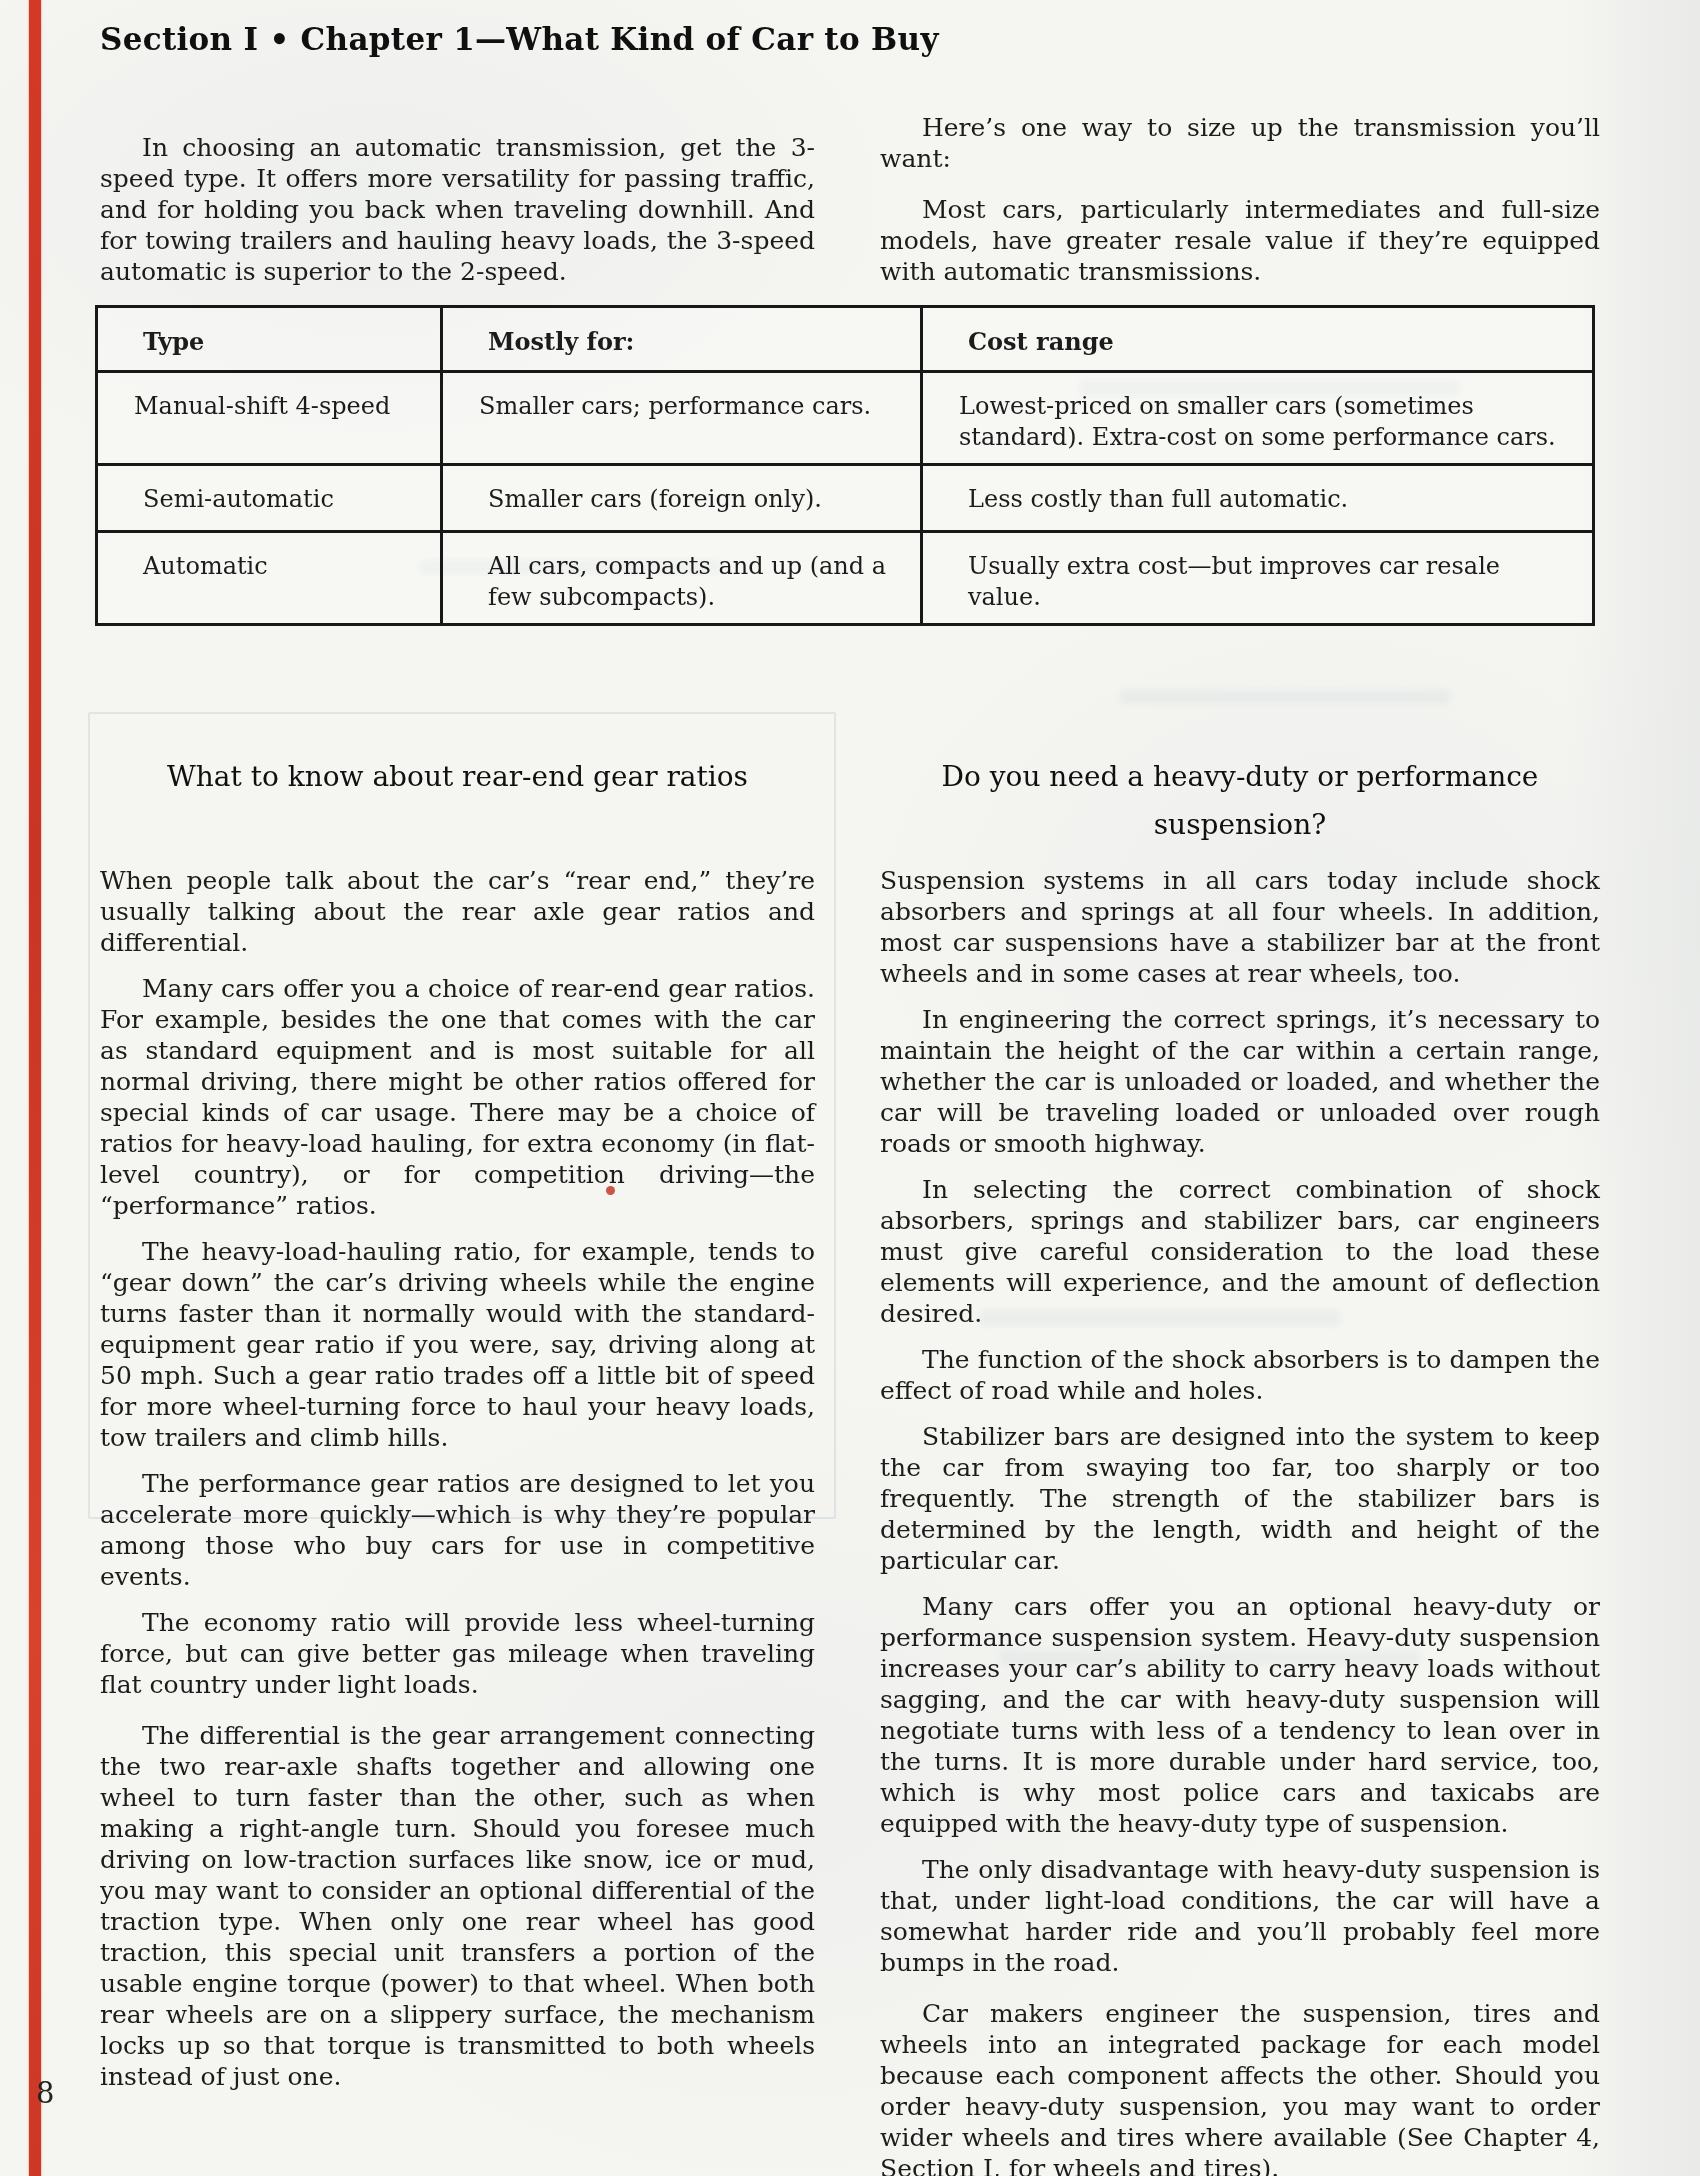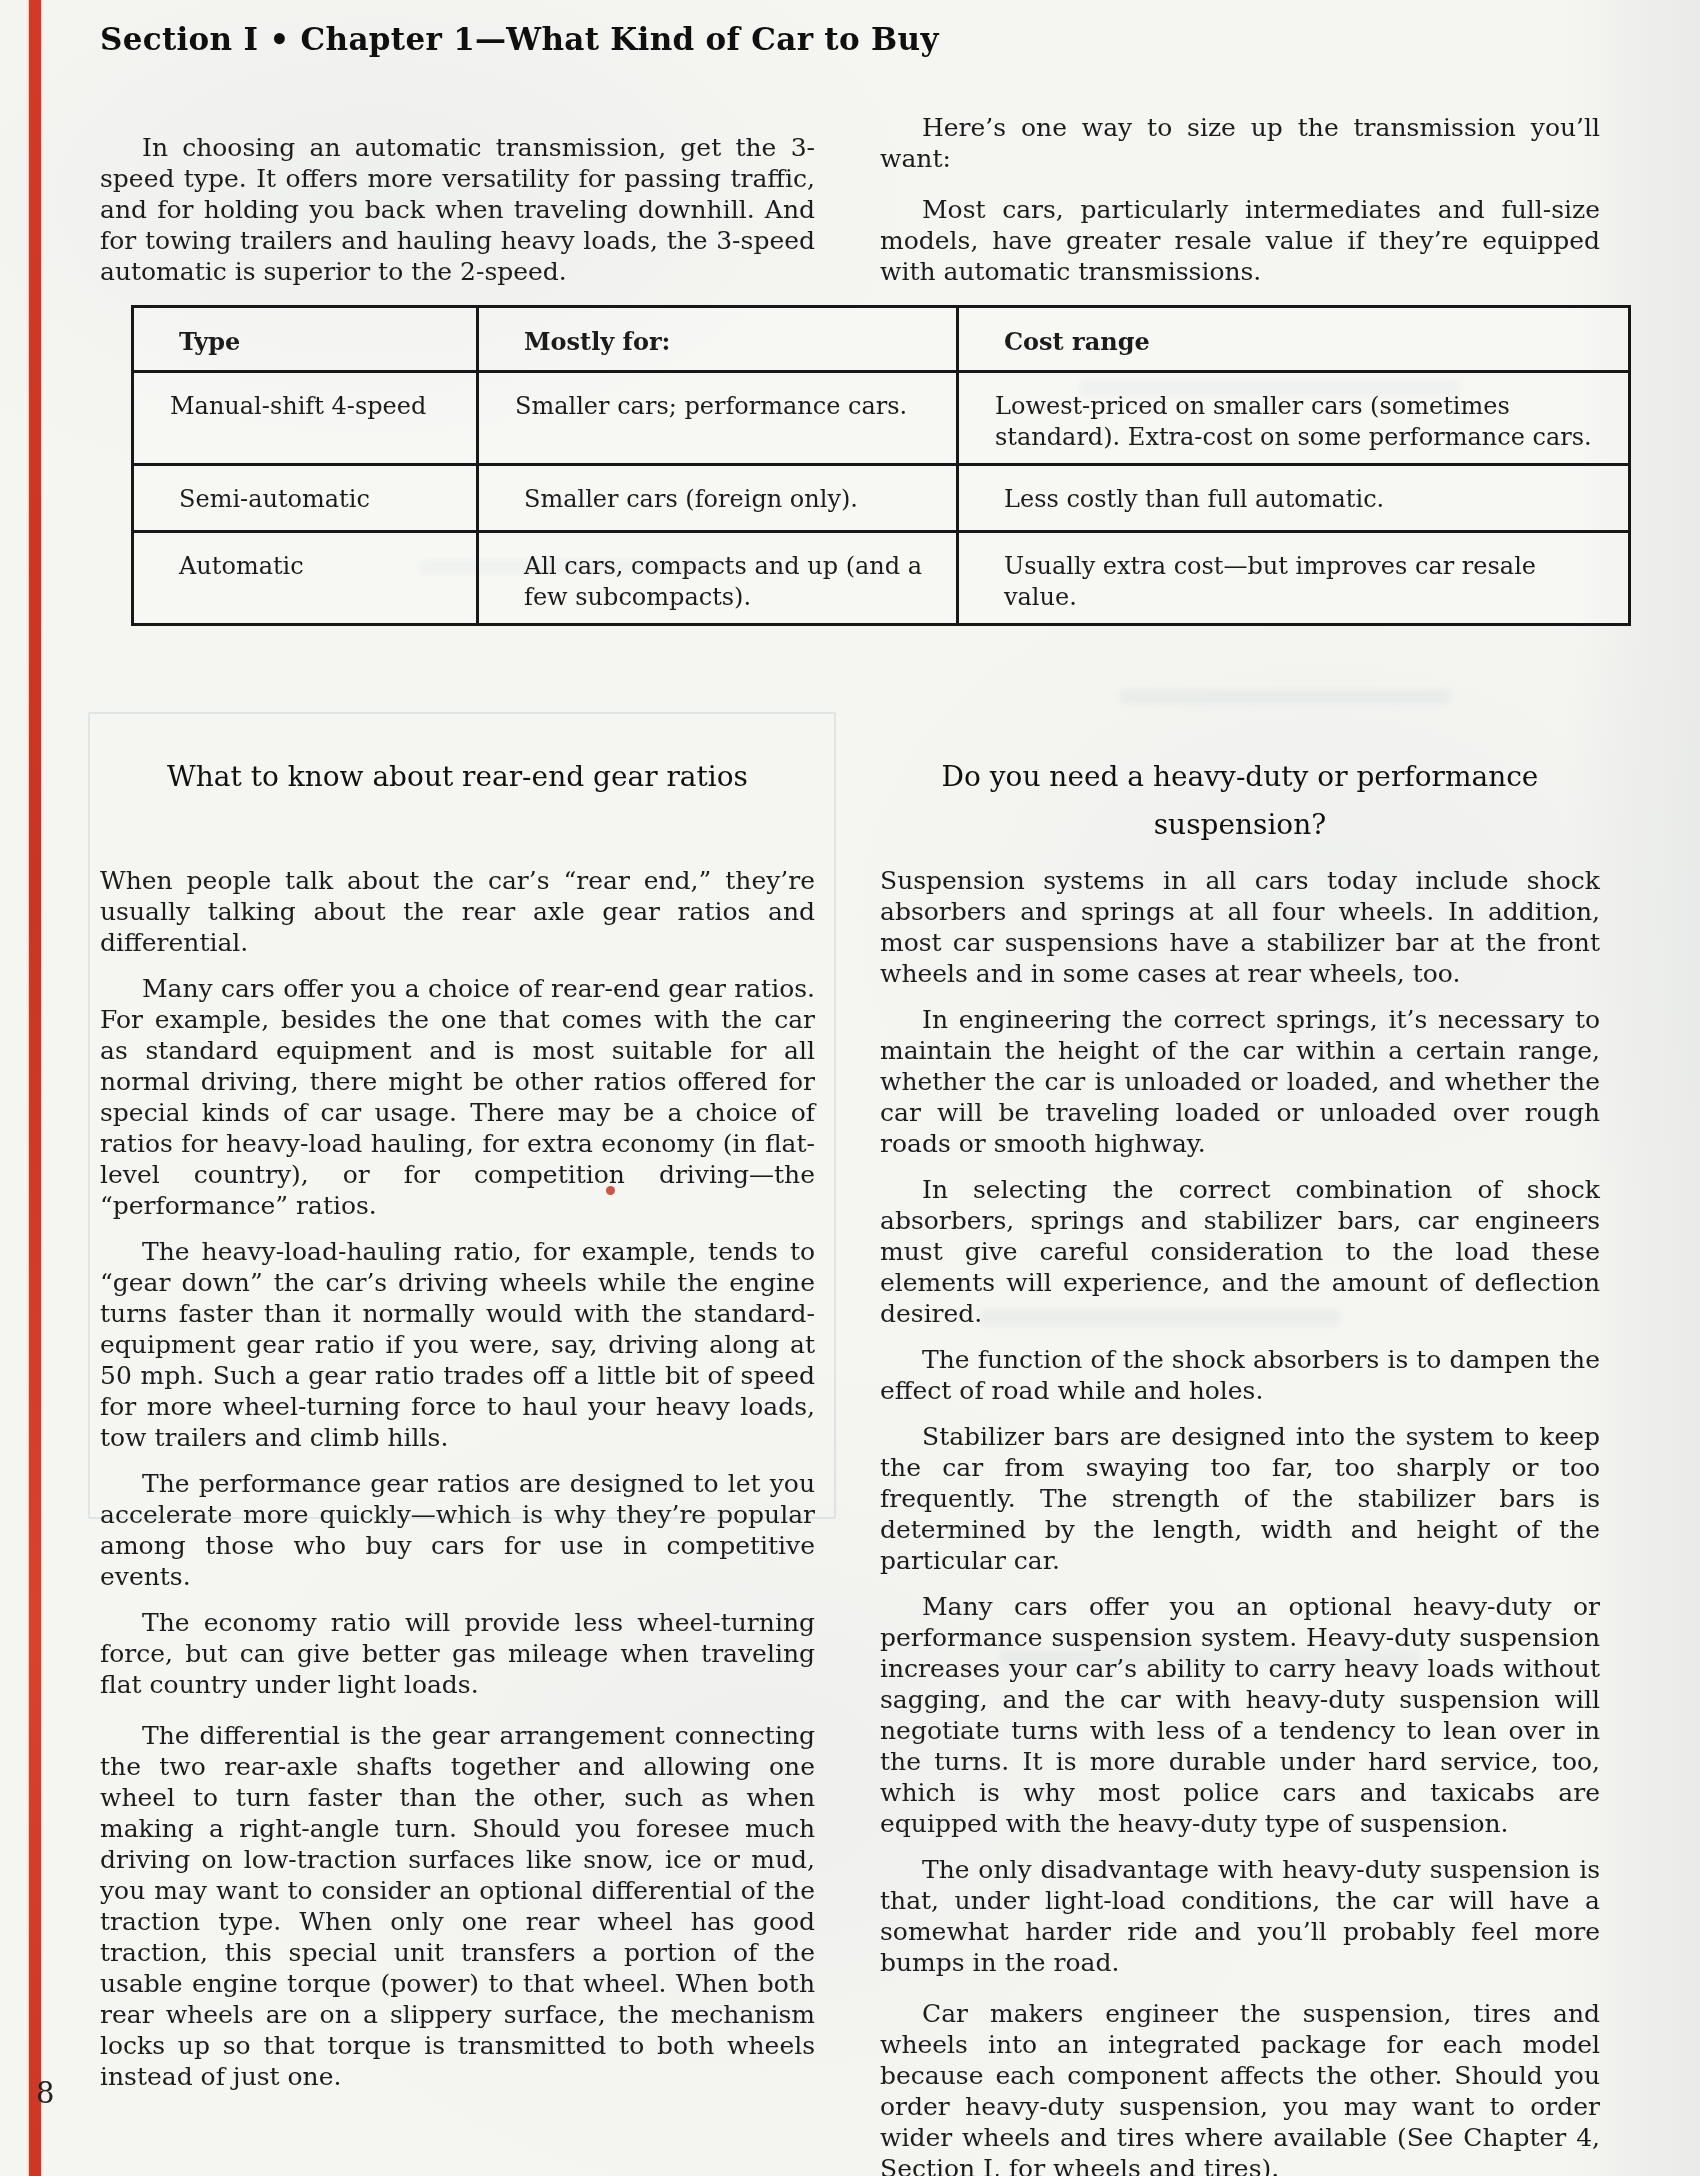--- a/index.html
+++ b/index.html
@@ -50,21 +50,20 @@
   }
   p.ind{text-indent:42px;}
   p:last-child{margin-bottom:0;margin-top:20px;}
   .intro{top:112px;}
   .intro p{margin-bottom:0;}
 
   table.tbl{
     position:absolute;left:95px;top:305px;width:1497px;
     border-collapse:collapse;table-layout:fixed;
     background:rgba(255,255,255,0.25);
-    margin-left:36px;
   }
   table.tbl th,table.tbl td{
     border:3px solid #181818;
     vertical-align:top;text-align:left;
     font-size:24px;line-height:31px;
     padding:18px 14px 10px 45px;
     overflow:hidden;
   }
   table.tbl th{font-weight:bold;height:34px;}
   col.c1{width:345px;} col.c2{width:480px;} col.c3{width:672px;}

